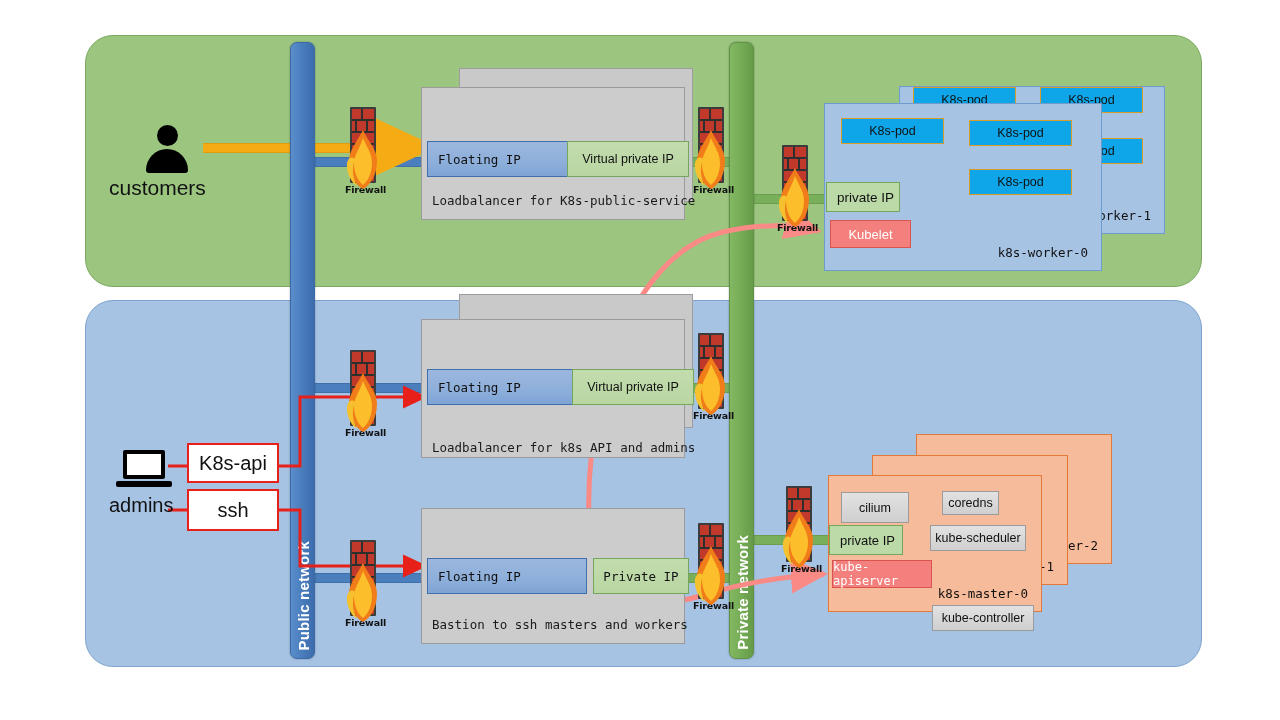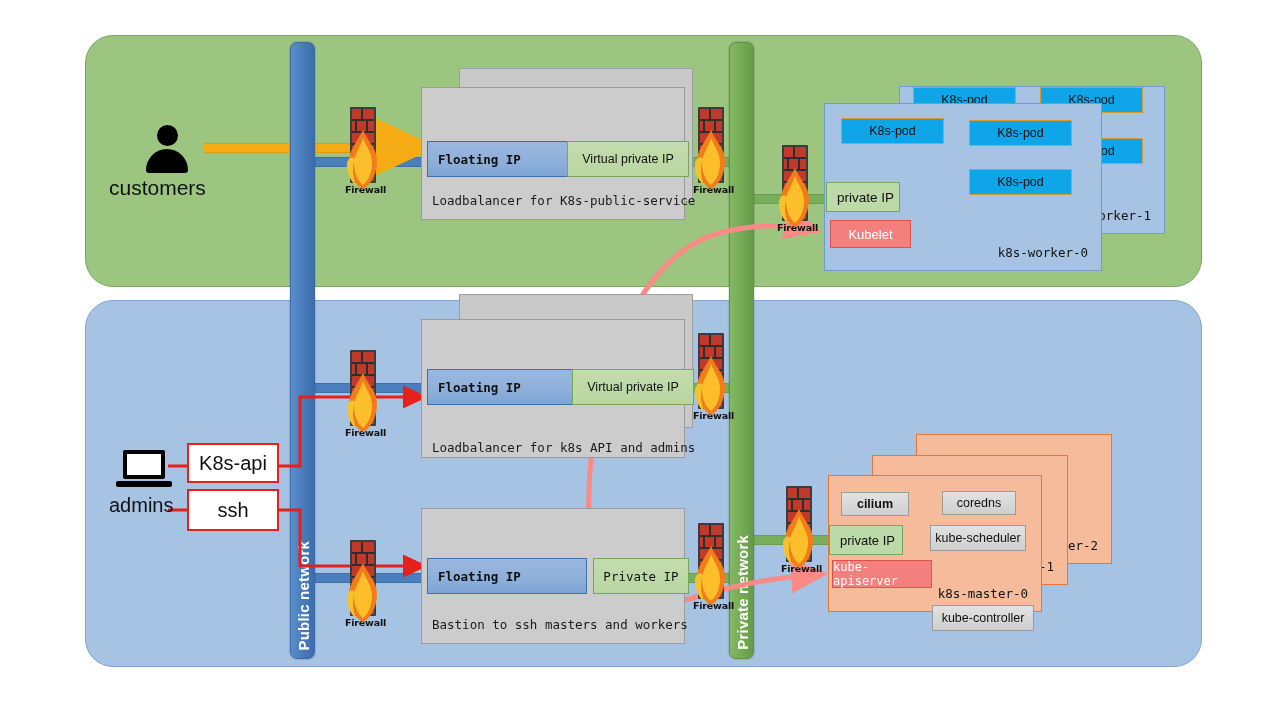--- a/index.html
+++ b/index.html
@@ -50,21 +50,21 @@
   .stack .sheet{position:absolute;background:#c9c9c9;border:1px solid #9d9d9d;}
   .stack .front{position:absolute;background:#cccccc;border:1px solid #9b9b9b;}
   .stack .caption{position:absolute;left:12px;bottom:9px;font-size:12.5px;
       color:#1a1a1a;font-family:"DejaVu Sans Mono",monospace;white-space:nowrap;}
 
   .chip{position:absolute;box-sizing:border-box;display:flex;align-items:center;
       font-size:12.5px;color:#111;}
   .chip.mono{font-family:"DejaVu Sans Mono",monospace;padding-left:10px;}
   .chip.sans{font-family:"Liberation Sans",sans-serif;justify-content:center;}
   .chip.fip{background:linear-gradient(to bottom,#9bb7de,#8fb0db 55%,#7ea4d5);
-      border:1px solid #3f6fad;font-weight:bold;}
+      border:1px solid #3f6fad;}
   .chip.vip{background:linear-gradient(to bottom,#c3dcae,#b9d6a2);
       border:1px solid #74a65b;}
 
   
   .node{position:absolute;box-sizing:border-box;}
   .node.worker{background:#a6c3e4;border:1px solid #6e9ccd;}
   .node.master{background:#f6bb9a;border:1px solid #e2783a;}
   .node .nlabel{position:absolute;right:13px;bottom:10px;font-size:12.5px;
       color:#111;font-family:"DejaVu Sans Mono",monospace;white-space:nowrap;}
 
@@ -242,24 +242,24 @@
   <div class="node master" style="left:916px;top:434px;width:196px;height:130px;">
     <div class="nlabel">k8s-master-2</div>
   </div>
   <div class="node master" style="left:872px;top:455px;width:196px;height:130px;">
     <div class="nlabel">k8s-master-1</div>
   </div>
   <div class="node master" style="left:828px;top:475px;width:214px;height:137px;">
     <div class="nlabel">k8s-master-0</div>
   </div>
 
-  <div class="boxgray" style="left:841px;top:492px;width:68px;height:24px;font-weight:bold;">
+  <div class="boxgray" style="left:841px;top:492px;width:68px;height:31px;">
     <span>cilium</span>
   </div>
-  <div class="boxgray" style="left:942px;top:491px;width:74px;height:24px;">
+  <div class="boxgray" style="left:942px;top:491px;width:57px;height:24px;">
     <span>coredns</span>
   </div>
   <div class="boxg" style="left:829px;top:525px;width:74px;height:30px;font-size:13px;">
     <span>private IP</span>
   </div>
   <div class="boxgray" style="left:930px;top:525px;width:96px;height:26px;">
     <span>kube-scheduler</span>
   </div>
   <div class="boxr mono" style="left:832px;top:560px;width:100px;height:28px;">
     <span>kube-apiserver</span>

